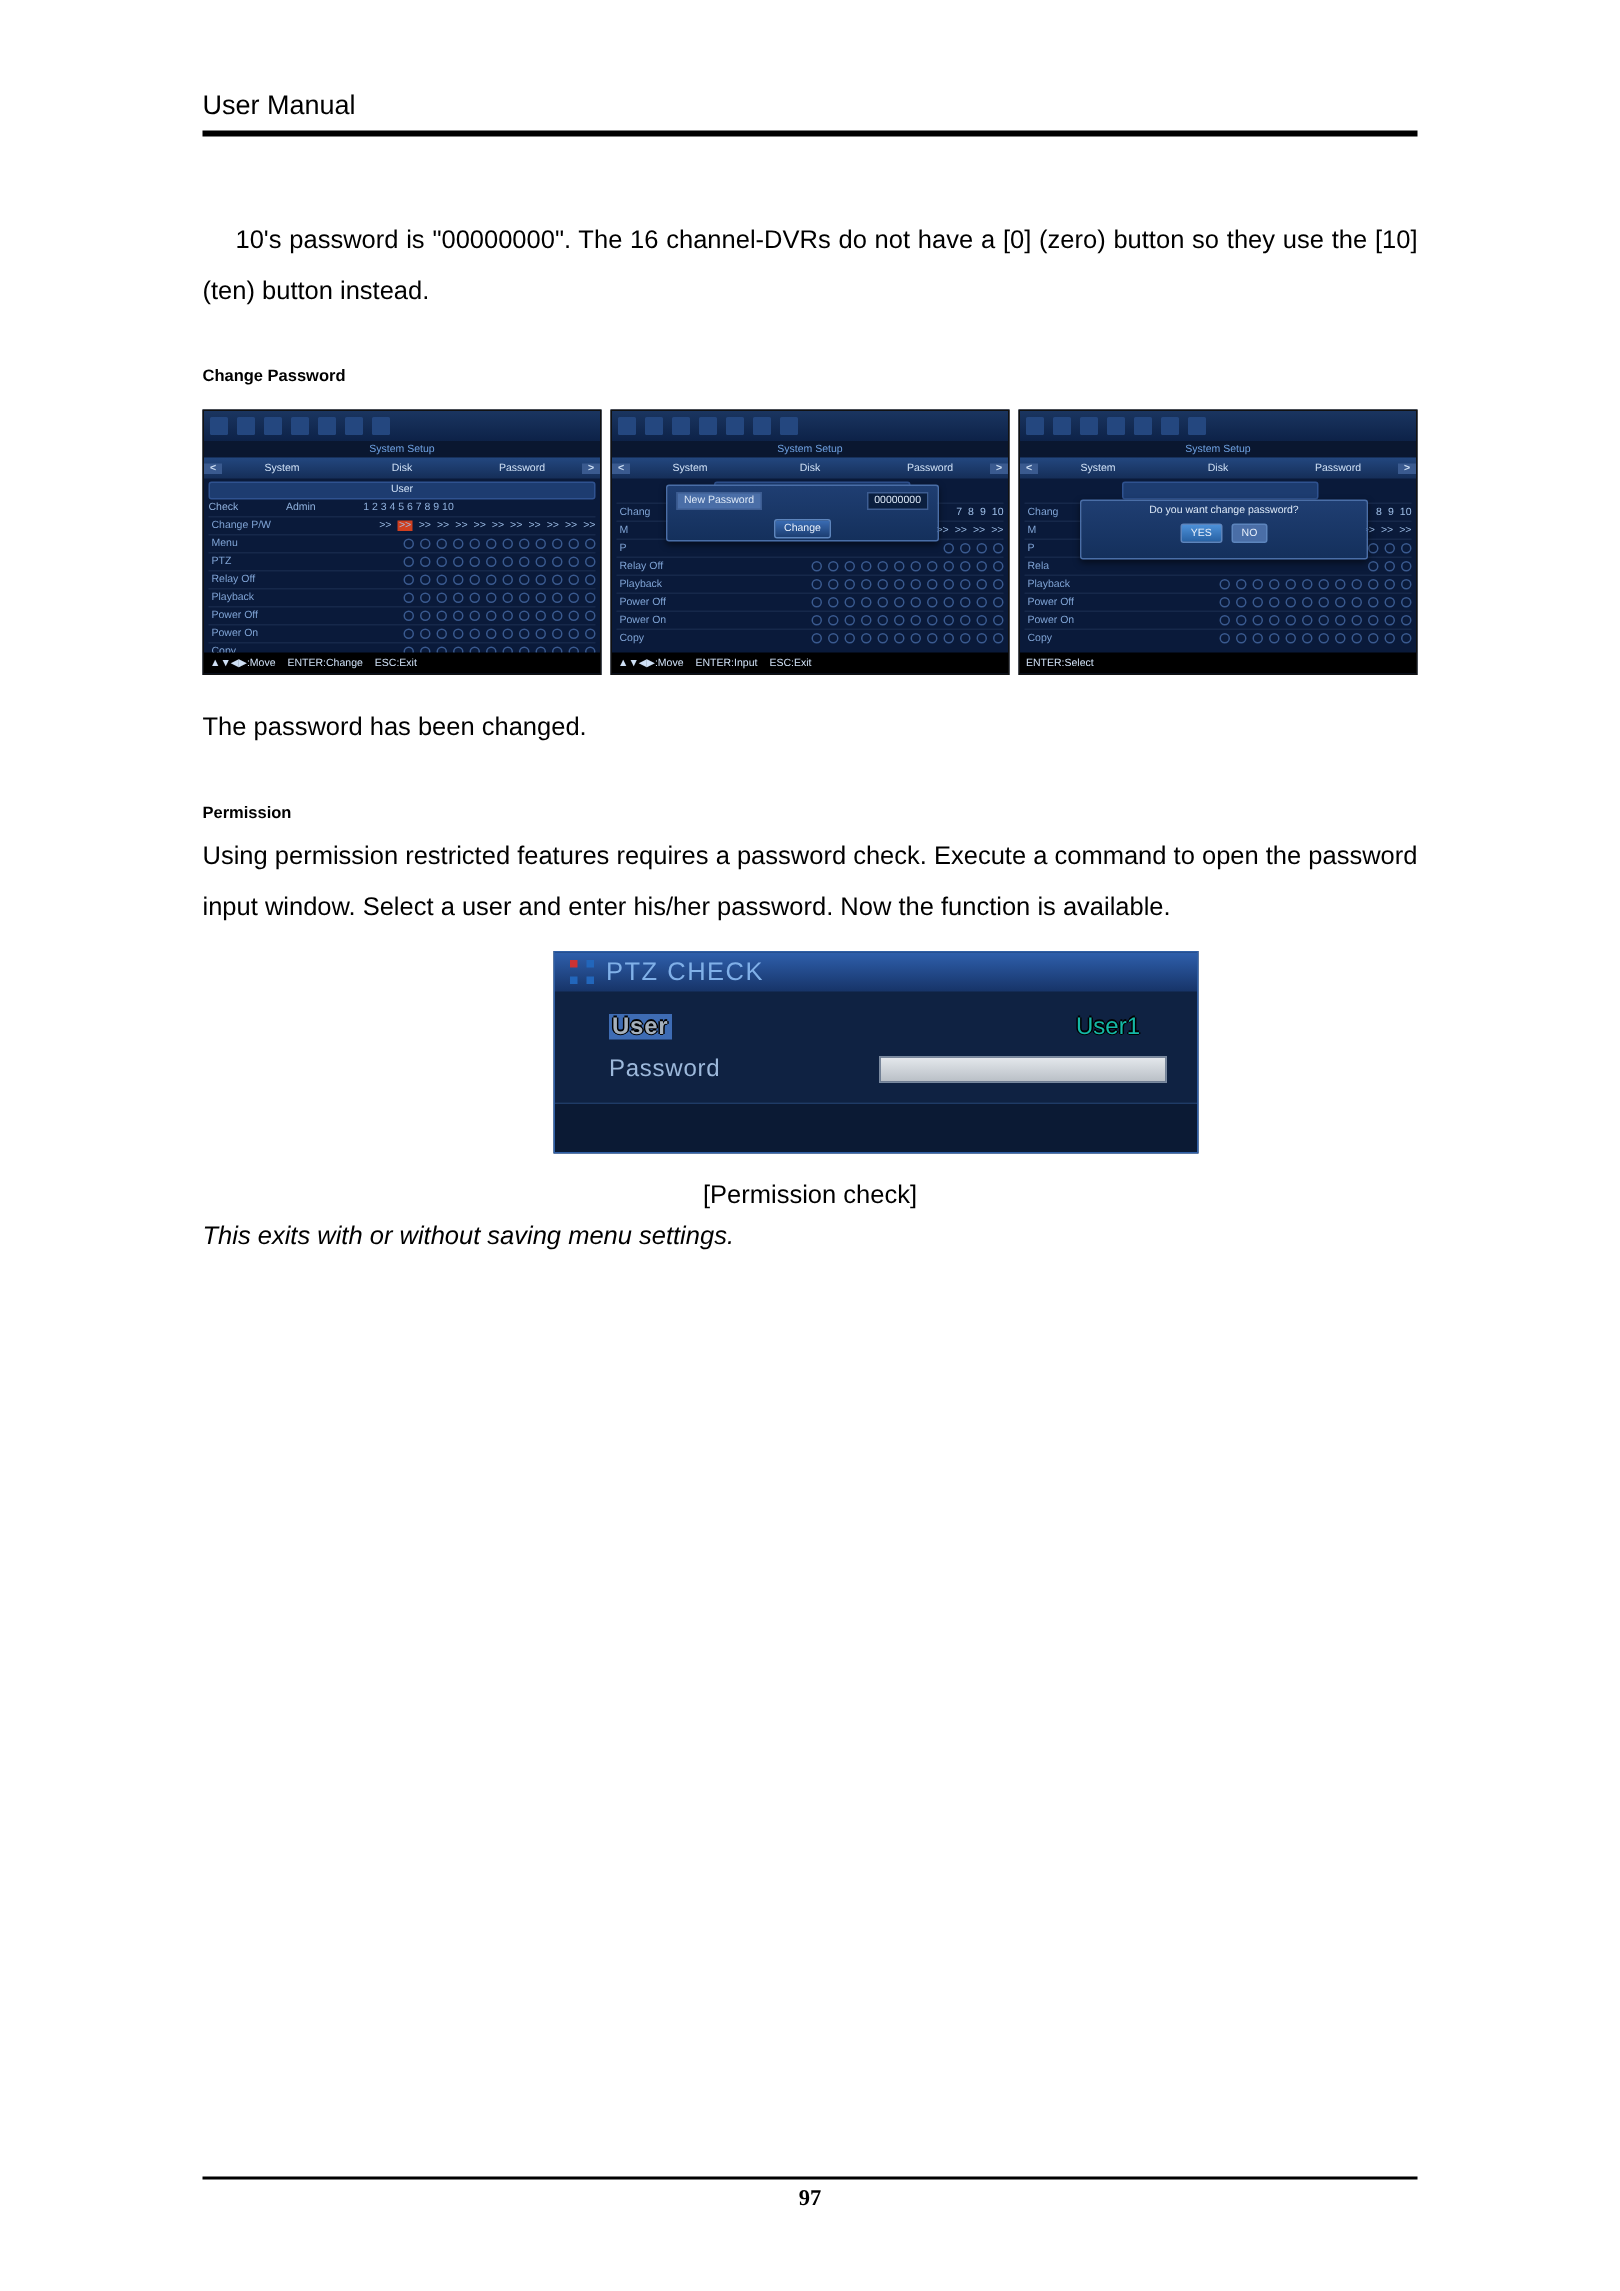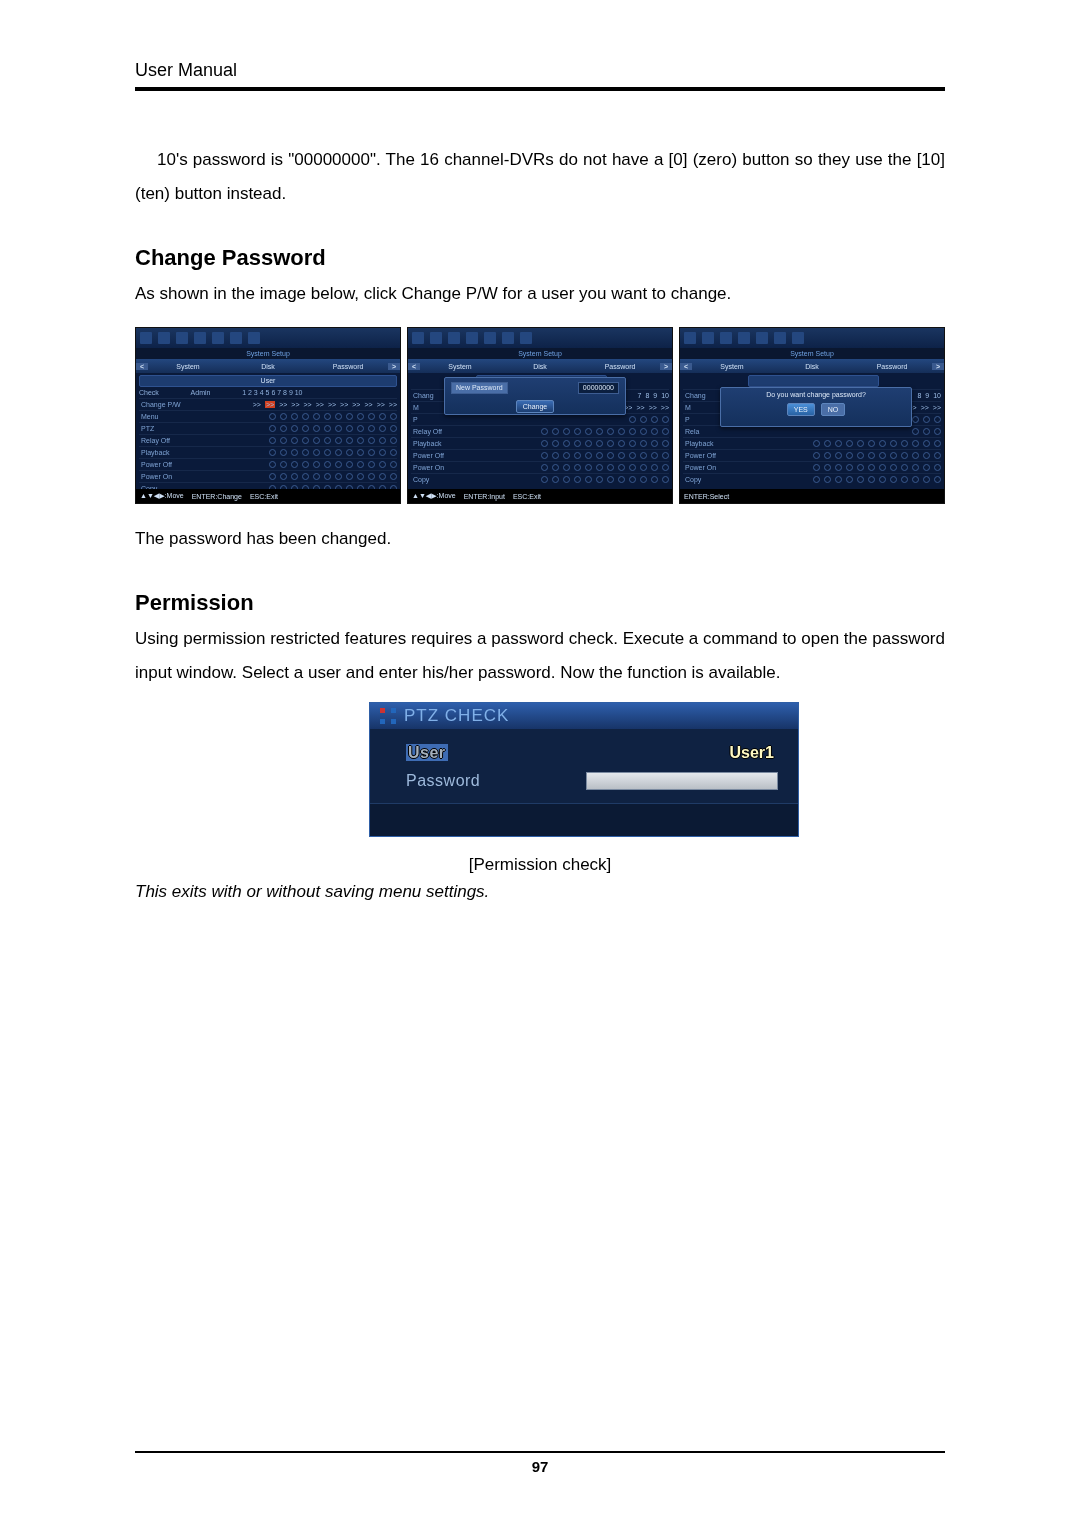--- a/index.html
+++ b/index.html
@@ -31,21 +31,21 @@
     font-size: 17px;
     line-height: 2.0;
     text-align: justify;
     margin: 0 0 6px 0;
   }
   .para-indent {
     text-indent: 22px;
   }
   .section-heading {
     font-weight: bold;
-    font-size: 22px;
+    font-size: 11px;
     margin-top: 34px;
     margin-bottom: 6px;
   }
   .big-heading {
     font-size: 26px;
     font-weight: bold;
     margin-top: 68px;
     margin-bottom: 8px;
   }
   .screenshot-row {
@@ -244,26 +244,26 @@
   }
   .ptz-row .lbl .outline-text {
     color: #a5b0bc;
     text-shadow: -1px 0 #000, 1px 0 #000, 0 -1px #000, 0 1px #000;
     font-weight: bold;
   }
   .ptz-row .val {
     flex: 1;
   }
   .ptz-row .val .outline-text {
-    color: #fef9c3;
+    color: #14b8a6;
     text-shadow: -1px 0 #000, 1px 0 #000, 0 -1px #000, 0 1px #000;
-    font-weight: bold;
+    font-weight: normal;
     font-size: 16px;
     float: right;
-    margin-right: 10px;
+    margin-right: 24px;
   }
   .ptz-input {
     width: 190px;
     height: 16px;
     background: linear-gradient(#e4e8ec, #b9bfc6);
     border: 1px solid #7a8aa0;
     float: right;
     margin-right: 6px;
   }
   .highlight {
@@ -289,33 +289,33 @@
     background: #000;
   }
   .page-number {
     position: absolute;
     bottom: 52px;
     left: 0;
     right: 0;
     text-align: center;
     font-weight: bold;
     font-size: 15px;
+    font-family: Liberation Serif, serif;
   }
 </style>
 </head>
 <body>
 
 <div class="page">
   <div class="header-bar">User Manual</div>
   <div class="header-rule"></div>
 
   <p class="body-text para-indent">10's password is "00000000". The 16 channel-DVRs do not have a [0] (zero) button so they use the [10] (ten) button instead.</p>
 
   <div class="section-heading">Change Password</div>
-  <p class="body-text" style="margin-top:0;">As shown in the image below, click Change P/W for a user you want to change.</p>
 
   <div class="screenshot-row">
 
     <div class="dvr-panel">
       <div class="dvr-topicons">
         <div class="ic"></div>
         <div class="ic"></div>
         <div class="ic"></div>
         <div class="ic"></div>
         <div class="ic"></div>

